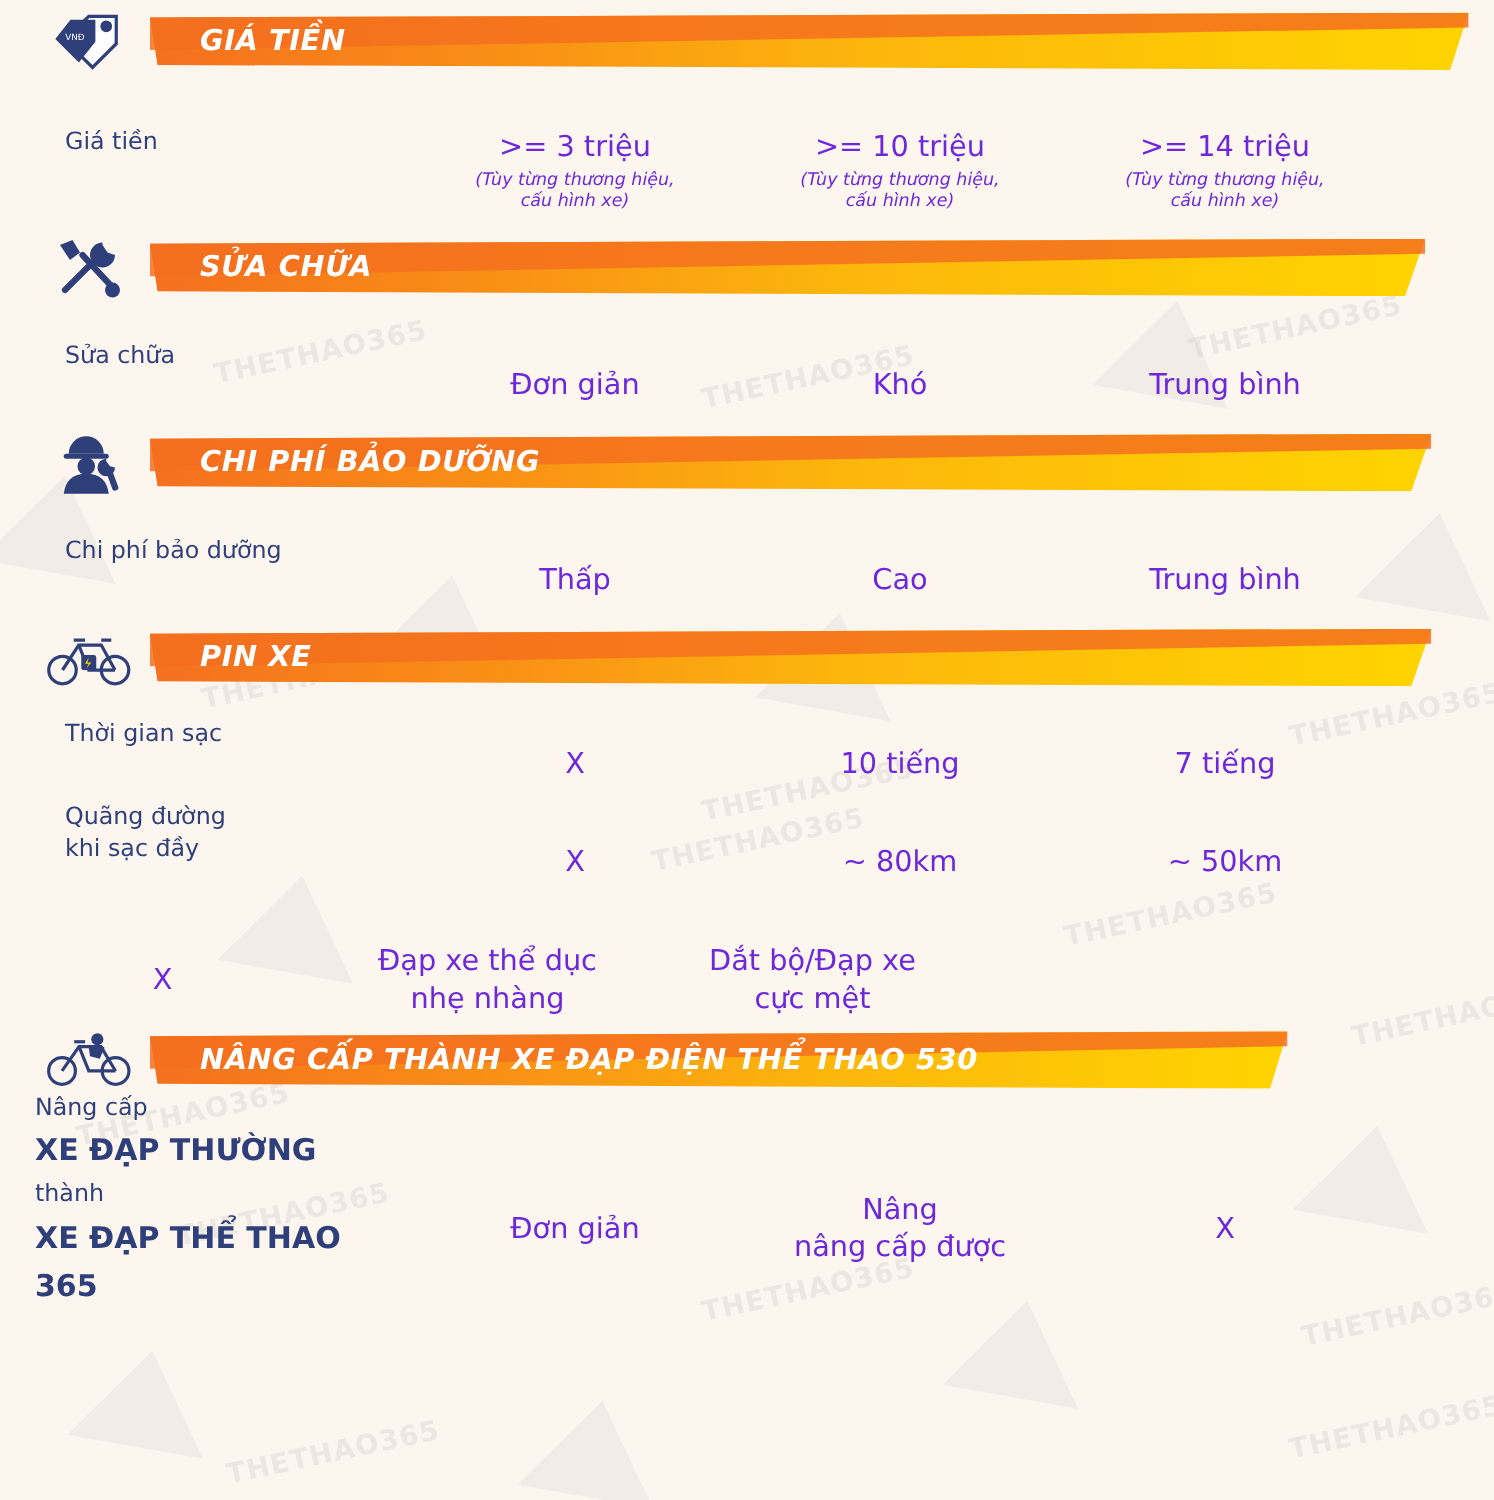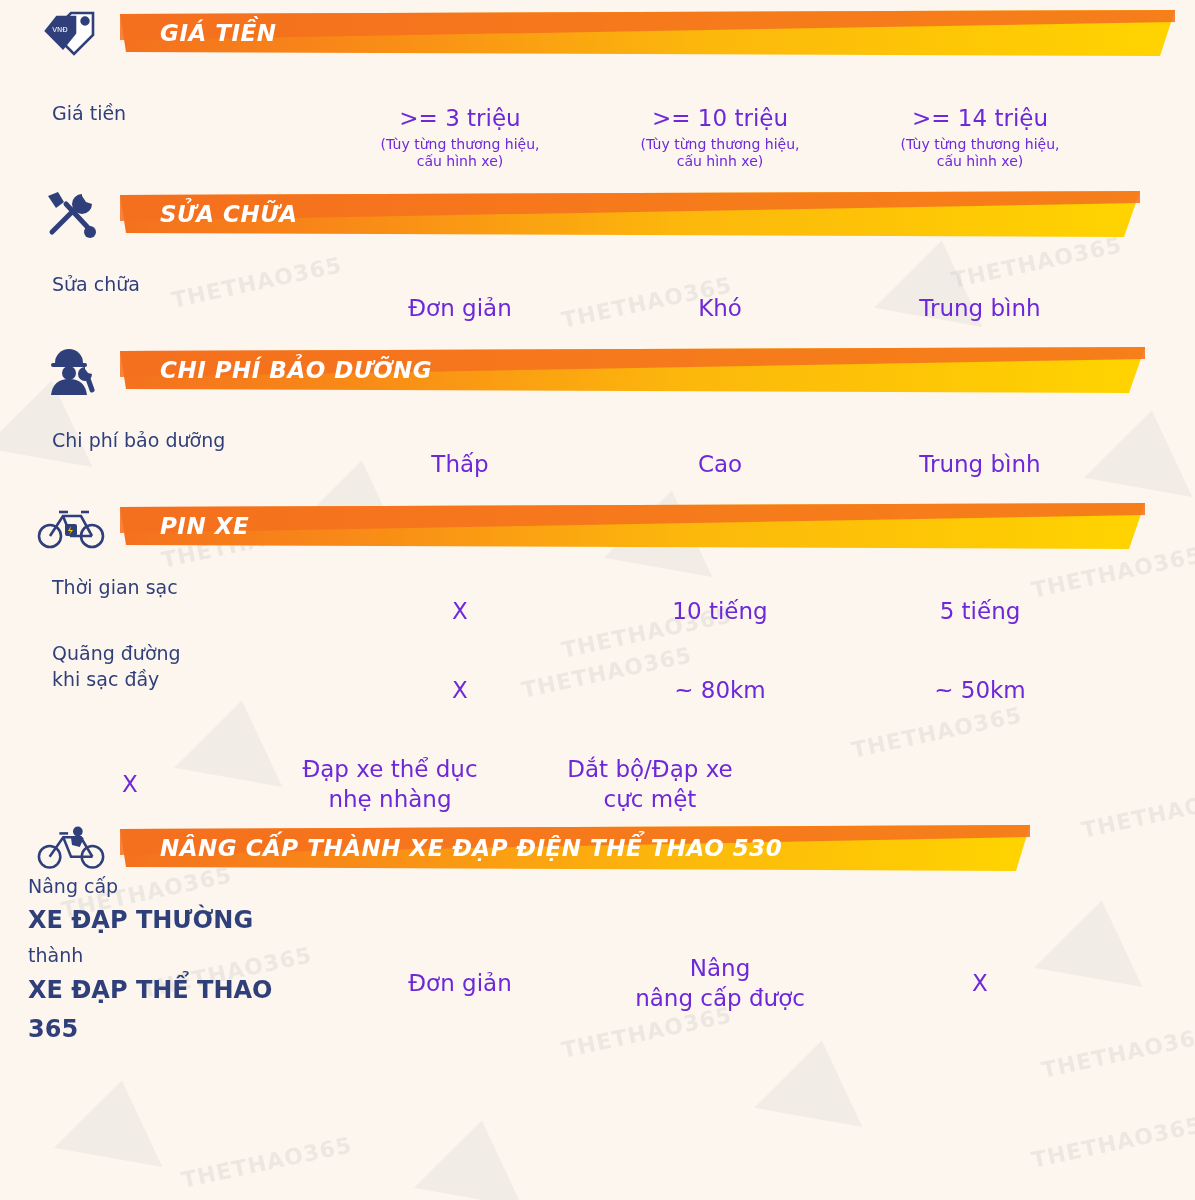--- a/index.html
+++ b/index.html
@@ -118,20 +118,21 @@
     font-size: 23px;
     color: #6d28d9;
     line-height: 1.3;
     margin-top: 48px;
   }
   .cell-val .sub {
     display: block;
     font-size: 14px;
     line-height: 1.25;
     margin-top: 2px;
+    font-style: italic;
   }
   .upgrade-label {
     width: 330px;
     padding-left: 28px;
     box-sizing: border-box;
     font-size: 19px;
     line-height: 1.62;
     color: #2f3f7a;
   }
   .upgrade-label .strong {
@@ -334,21 +335,21 @@
           <polygon points="0,4 1025,0 1025,12 0,30" fill="#f4701f" opacity="0.85"></polygon>
         </svg>
       </div>
       <div class="banner-title">PIN XE</div>
     </div>
     <div class="rows">
       <div class="row" style="min-height:78px;">
         <div class="cell-label" style="white-space:pre-line;">Thời gian sạc</div>
         <div class="cell-val">X</div>
         <div class="cell-val">10 tiếng</div>
-        <div class="cell-val">5 tiếng</div>
+        <div class="cell-val">7 tiếng</div>
       </div>
       <div class="row" style="min-height:80px;">
         <div class="cell-label" style="white-space:pre-line;">Quãng đường
 khi sạc đầy</div>
         <div class="cell-val">X</div>
         <div class="cell-val">~ 80km</div>
         <div class="cell-val">~ 50km</div>
       </div>
       <div class="row" style="min-height:86px;">
         <div class="cell-val">X</div>

